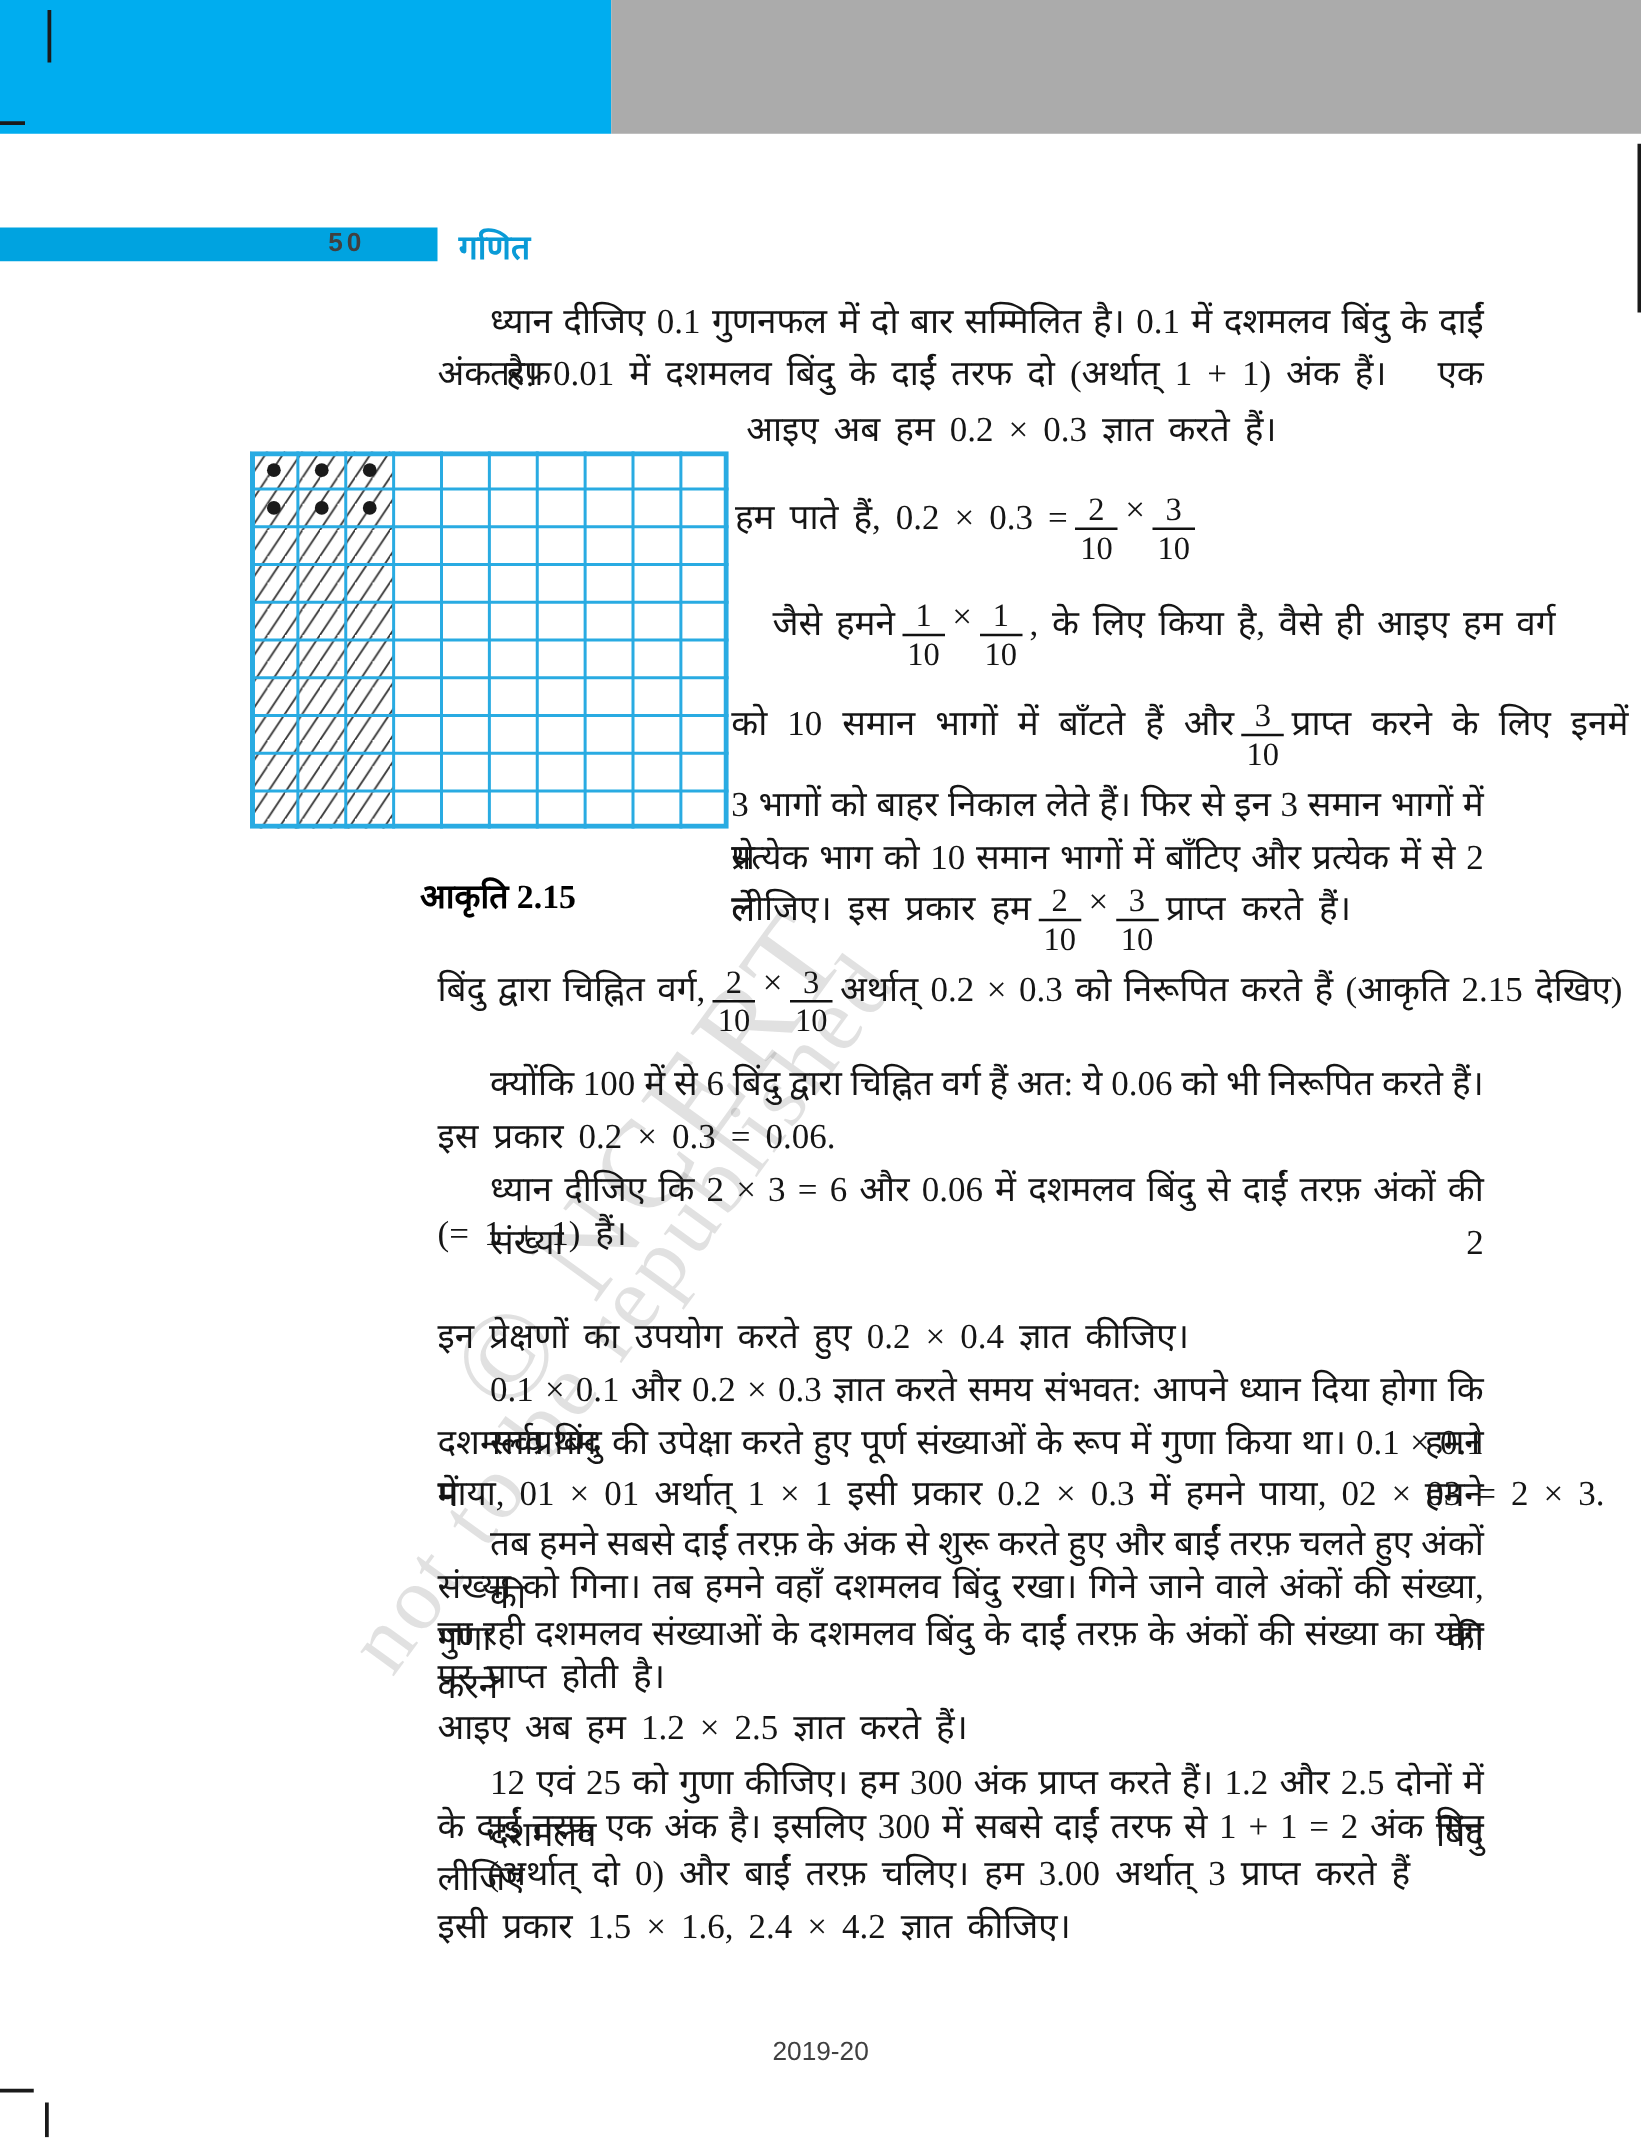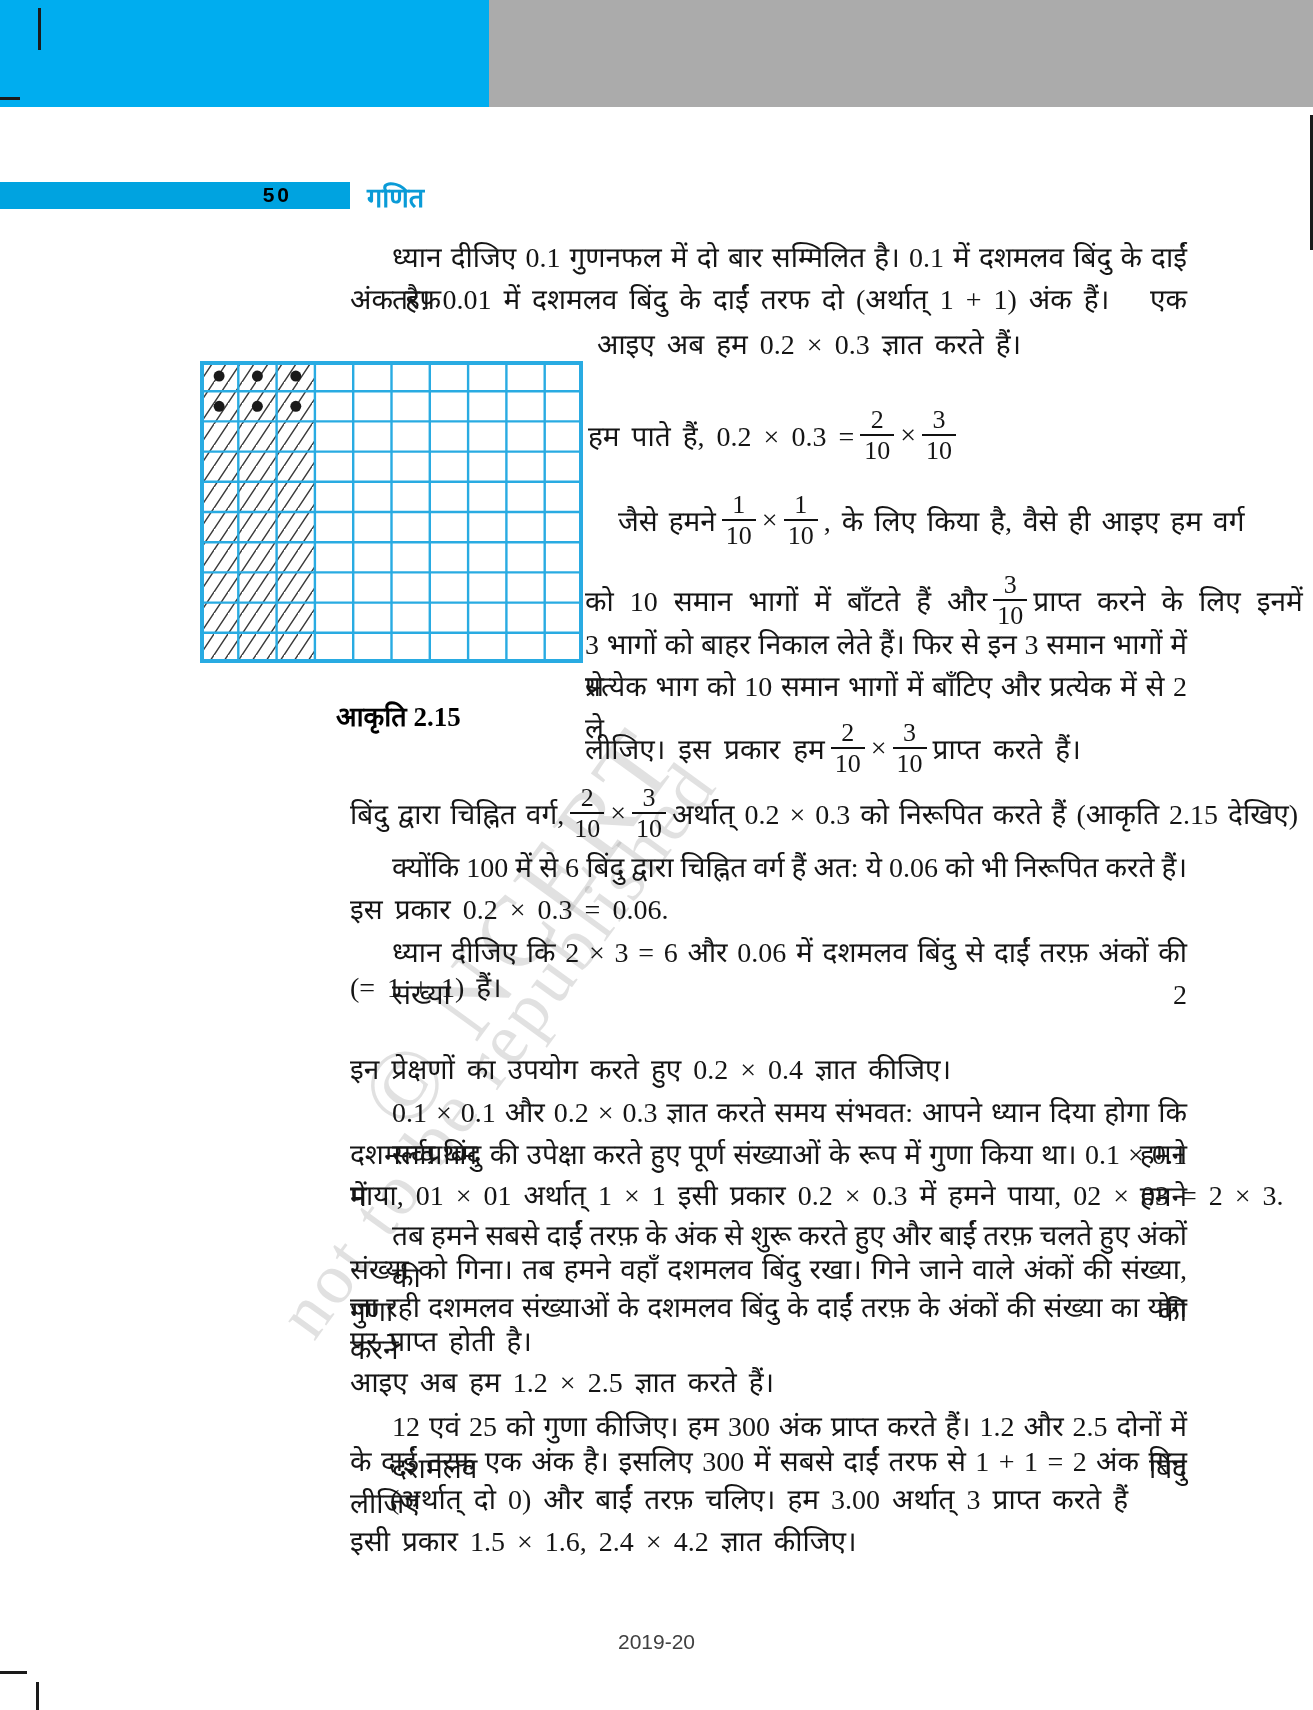--- a/index.html
+++ b/index.html
@@ -12,21 +12,21 @@
     color:#151515;
   }
   
   .band-blue{position:absolute;left:0;top:0;width:489px;height:107px;background:#00ADEF;}
   .band-gray{position:absolute;left:489px;top:0;width:824px;height:107px;background:#ABABAB;}
   
   .pagenum-bar{position:absolute;left:0;top:182px;width:350px;height:27px;background:#00A3E0;}
   .pagenum{
     position:absolute;right:58px;top:1px;
     font-family:"Liberation Sans","DejaVu Sans",sans-serif;
-    font-weight:bold;font-size:21px;color:#000000;letter-spacing:3px;
+    font-weight:bold;font-size:21px;color:#404040;letter-spacing:3px;
   }
   .subject{
     position:absolute;left:367px;top:178px;
     font-size:27px;font-weight:600;color:#0A9BD7;
   }
   
   .mark{position:absolute;background:#1a1a1a;}
   
   .wm{
     position:absolute;
@@ -56,21 +56,21 @@
     word-spacing:5px;
   }
   .jl{ 
     white-space:normal;
     text-align:justify;
     text-align-last:justify;
     word-spacing:normal;
     height:42px;overflow:visible;
   }
   .fx{ 
-    display:flex;align-items:center;
+    display:flex;
     height:84px;line-height:normal;
   }
   .frac{
     display:inline-flex;flex-direction:column;align-items:center;
     margin:0 6px;font-size:26px;line-height:1.12;flex:0 0 auto;
   }
   .frac .den{border-top:2px solid #111;}
   .frac .num,.frac .den{padding:0 4px;text-align:center;}
   .tok{flex:0 0 auto;}
   

